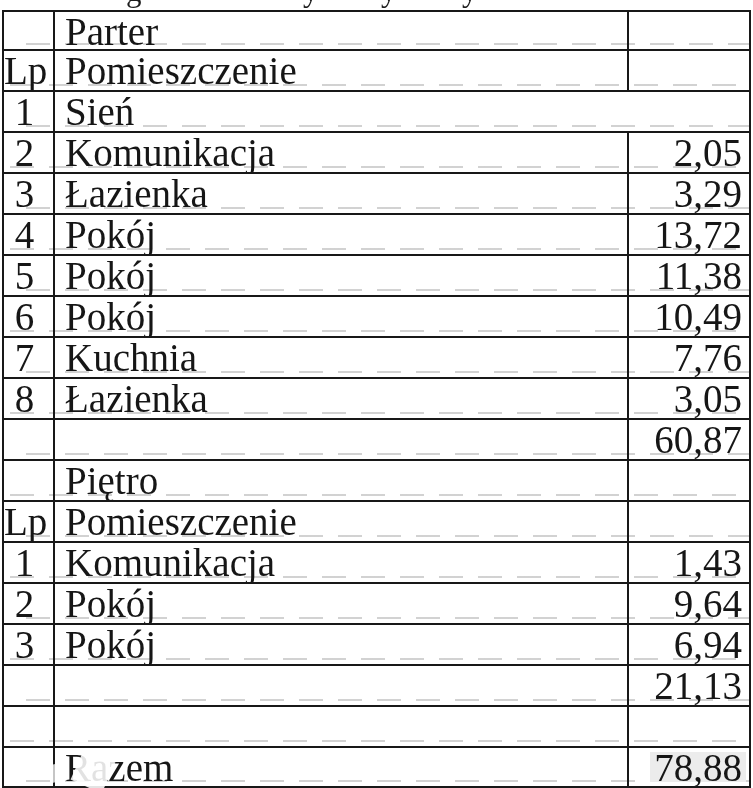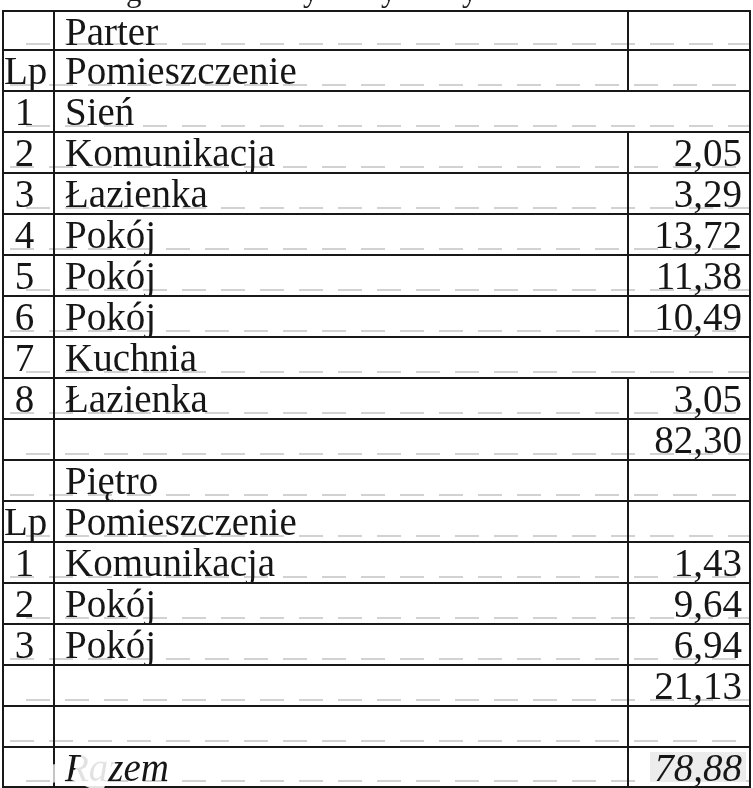--- a/index.html
+++ b/index.html
@@ -43,21 +43,21 @@
     border-bottom:2px solid #181818;
     position:relative;
     
     background-image:repeating-linear-gradient(90deg, rgba(155,155,155,.45) 0 24px, rgba(0,0,0,0) 24px 39px);
     background-size:100% 2px;
     background-repeat:no-repeat;
     background-position:6px calc(100% - 4px);
   }
   .tbl-row:nth-child(odd){background-position:22px calc(100% - 4px);}
   .tbl-row:first-child{height:39px;}
-  .tbl-row:last-child{height:38px;border-bottom:none;font-style:italic;}
+  .tbl-row:last-child{height:38px;border-bottom:none;}
 
   .cell{
     font-size:39px;
     line-height:39px;
     white-space:nowrap;
     overflow:hidden;
     box-sizing:border-box;
   }
   .c-lp{
     border-right:2px solid #181818;
@@ -157,32 +157,33 @@
 
     <div class="tbl-row">
       <div class="cell c-lp">6</div>
       <div class="cell c-room">Pokój</div>
       <div class="cell c-val">10,49</div>
     </div>
 
     <div class="tbl-row">
       <div class="cell c-lp">7</div>
       <div class="cell c-room">Kuchnia</div>
+      <div class="cell c-val">7,76</div>
     </div>
 
     <div class="tbl-row">
       <div class="cell c-lp">8</div>
       <div class="cell c-room">Łazienka</div>
       <div class="cell c-val">3,05</div>
     </div>
 
     <div class="tbl-row">
       <div class="cell c-lp"></div>
       <div class="cell c-room"></div>
-      <div class="cell c-val">82,30</div>
+      <div class="cell c-val">60,87</div>
     </div>
 
     <div class="tbl-row">
       <div class="cell c-lp"></div>
       <div class="cell c-room">Piętro</div>
       <div class="cell c-val"></div>
     </div>
 
     <div class="tbl-row">
       <div class="cell c-lp">Lp</div>

